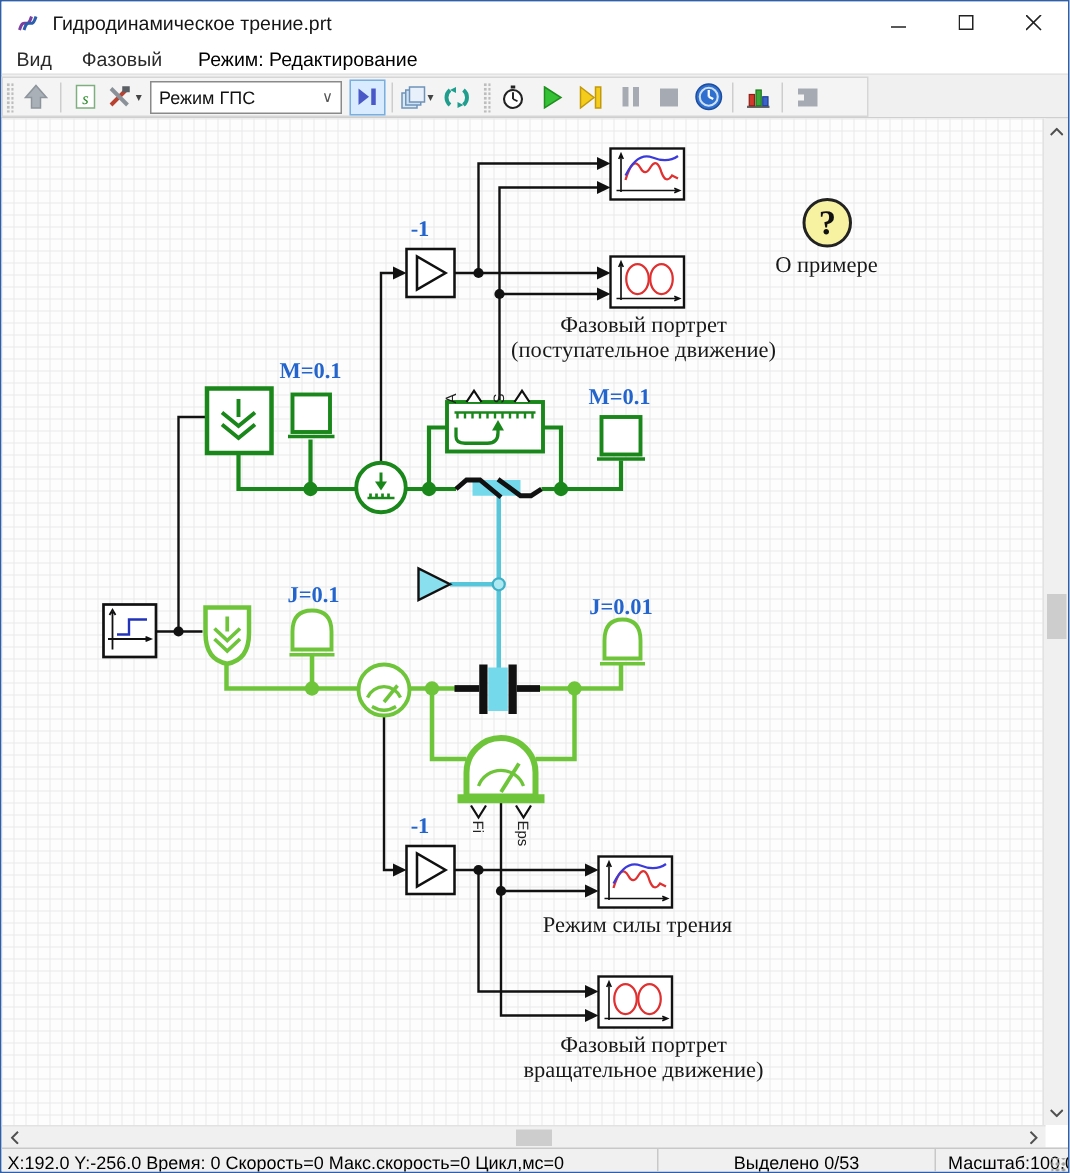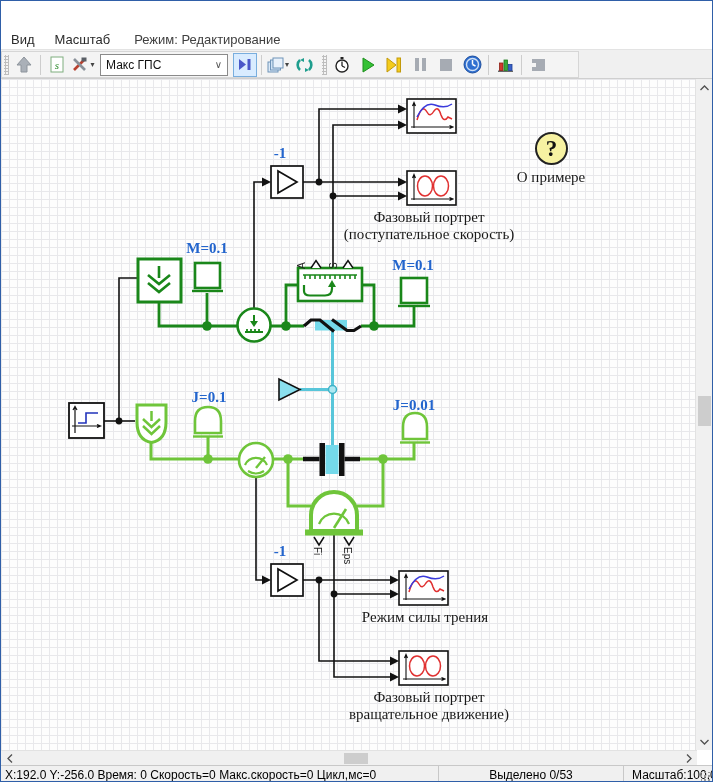--- a/index.html
+++ b/index.html
@@ -11,21 +11,21 @@
   
   #titlebar { position:absolute; left:0; top:0; width:100%; height:29px; background:#fff; display:flex; align-items:center; }
   #app-icon { width:17px; height:17px; margin:0 8px 0 9px; }
   #title-text { font-size:13px; color:#151515; }
   .win-btns { position:absolute; right:0; top:0; height:29px; display:flex; }
   .win-btn { width:45px; height:29px; display:flex; align-items:center; justify-content:center; color:#222; font-size:13px; }
   .win-btn svg { display:block; }
   
   #menubar { position:absolute; left:0; top:29px; width:100%; height:19px; background:#fff; display:flex; align-items:center; font-size:13px; color:#2a2a2a;text-align:right; }
   .menu-item { padding:0 10px; }
-  #menu-mode { color:#404040; padding-left:14px; }
+  #menu-mode { color:#000000; padding-left:14px; }
   
   #toolbar { position:absolute; left:0; top:48px; width:100%; height:30px; background:#f0f0f0; border-top:1px solid #e3e3e3; border-bottom:1px solid #cfcfcf; }
   #toolbar-panel { position:absolute; left:0; top:1px; height:27px; width:578px; background:#f4f4f4; border:1px solid #d6d6d6; display:flex; align-items:center; }
   .grip { width:5px; height:20px; margin:0 2px; background-image:radial-gradient(#bdbdbd 1px, transparent 1.1px); background-size:3px 3px; }
   .tb-btn { height:24px; min-width:24px; display:flex; align-items:center; justify-content:center; margin:0 1px; }
   .tb-sep { width:1px; height:20px; background:#cdcdcd; margin:0 3px; }
   .tb-dd { font-size:8px; color:#444; margin-left:1px; }
   #scheme-combo { width:128px; height:22px; background:#fff; border:1px solid #8a8a8a; display:flex; align-items:center; font-size:12px; color:#111; padding-left:5px; margin:0 4px; position:relative; }
   #scheme-combo .chev { position:absolute; right:5px; color:#555; font-size:10px; }
   .tb-toggled { background:#d9ecff; border:1px solid #79aede; }
@@ -58,24 +58,48 @@
   #st-mid { width:185px; justify-content:center; border-left:1px solid #c8c8c8; }
   #st-right { flex:1; padding-left:8px; border-left:1px solid #c8c8c8; }
   #resize-grip { position:absolute; right:1px; bottom:1px; width:10px; height:10px;
     background-image:radial-gradient(#9a9a9a 1px, transparent 1.2px); background-size:4px 4px; background-position:bottom right; }
 </style>
 </head>
 <body>
 
 <div id="app">
 
+  <div id="titlebar">
+    <svg id="app-icon" viewBox="0 0 17 17">
+      <path d="M3,13 C6,3 8,14 11,4" stroke="#7b3fa0" stroke-width="2" fill="none"></path>
+      <path d="M6,13 C9,3 11,14 14,4" stroke="#2b5fad" stroke-width="2" fill="none"></path>
+    </svg>
+    <span id="title-text">Гидродинамическое трение.prt</span>
+    <div class="win-btns">
+      <div class="win-btn">
+          <svg width="11" height="11">
+            <line x1="0" y1="8" x2="10" y2="8" stroke="#222" stroke-width="1"></line>
+          </svg>
+        </div>
+      <div class="win-btn">
+          <svg width="11" height="11">
+            <rect x="0.5" y="0.5" width="9" height="9" fill="none" stroke="#222" stroke-width="1"></rect>
+          </svg>
+        </div>
+      <div class="win-btn">
+          <svg width="11" height="11">
+            <path d="M0,0 L10,10 M10,0 L0,10" stroke="#222" stroke-width="1.1"></path>
+          </svg>
+        </div>
+    </div>
+  </div>
 
   <div id="menubar">
     <span class="menu-item">Вид</span>
-    <span class="menu-item">Масштаб</span>
+    <span class="menu-item">Фазовый</span>
     <span class="menu-item" id="menu-mode">Режим: Редактирование</span>
   </div>
 
   <div id="toolbar">
     <div id="toolbar-panel">
       <div class="grip"></div>
       <div class="tb-btn">
         <svg width="16" height="17">
             <path d="M8,1 L15,9 L11,9 L11,16 L5,16 L5,9 L1,9 Z" fill="#aab0b8" stroke="#8d949c" stroke-width="1"></path>
           </svg>
@@ -89,21 +113,21 @@
       </div>
       <div class="tb-btn">
         <svg width="18" height="17">
             <line x1="3" y1="14" x2="14" y2="3" stroke="#b8412f" stroke-width="2.6"></line>
             <line x1="3" y1="3" x2="14" y2="14" stroke="#8a9199" stroke-width="2.6"></line>
             <rect x="10.5" y="1.5" width="5" height="4" fill="#5a5f66"></rect>
           </svg>
         <span class="tb-dd">▾</span>
       </div>
       <div id="scheme-combo">
-        <span>Макс ГПС</span>
+        <span>Режим ГПС</span>
         <span class="chev">∨</span>
       </div>
       <div class="tb-btn tb-toggled">
         <svg width="16" height="15">
             <path d="M2,2 L9,7.5 L2,13 Z" fill="#4a58c8"></path>
             <rect x="10.5" y="2" width="3" height="11" fill="#4a58c8"></rect>
           </svg>
       </div>
       <div class="tb-sep"></div>
       <div class="tb-btn">
@@ -373,21 +397,21 @@
 
     <div class="bluelab" style="left:279px; top:66px;">-1</div>
     <div class="bluelab" style="left:279px; top:464px;">-1</div>
     <div class="bluelab" style="left:206px; top:161px;">M=0.1</div>
     <div class="bluelab" style="left:412px; top:178px;">M=0.1</div>
     <div class="bluelab" style="left:208px; top:310px;">J=0.1</div>
     <div class="bluelab" style="left:413px; top:318px;">J=0.01</div>
 
     <div class="cap" style="left:428px; top:130px;">
       <div>Фазовый портрет</div>
-      <div>(поступательное скорость)</div>
+      <div>(поступательное движение)</div>
     </div>
     <div class="cap" style="left:424px; top:530px;">
       <div>Режим силы трения</div>
     </div>
     <div class="cap" style="left:428px; top:610px;">
       <div>Фазовый портрет</div>
       <div>вращательное движение)</div>
     </div>
 
     <div id="qmark">

